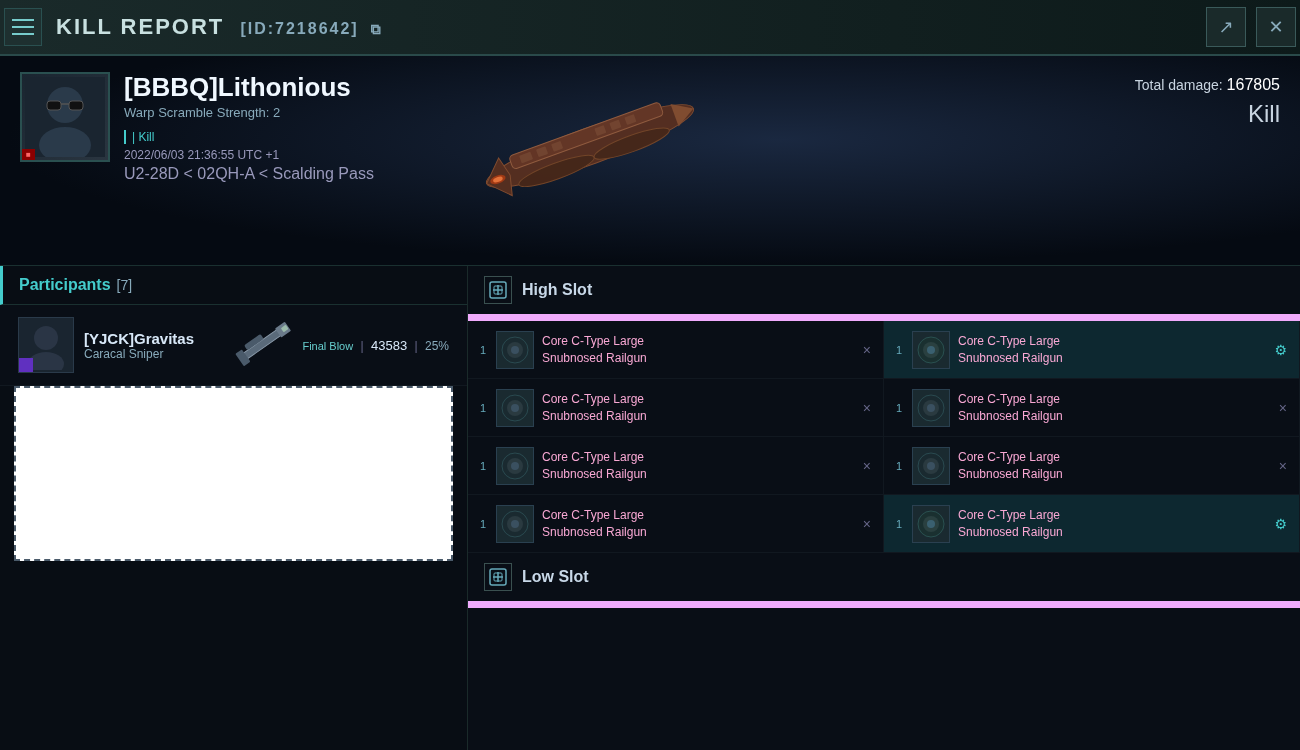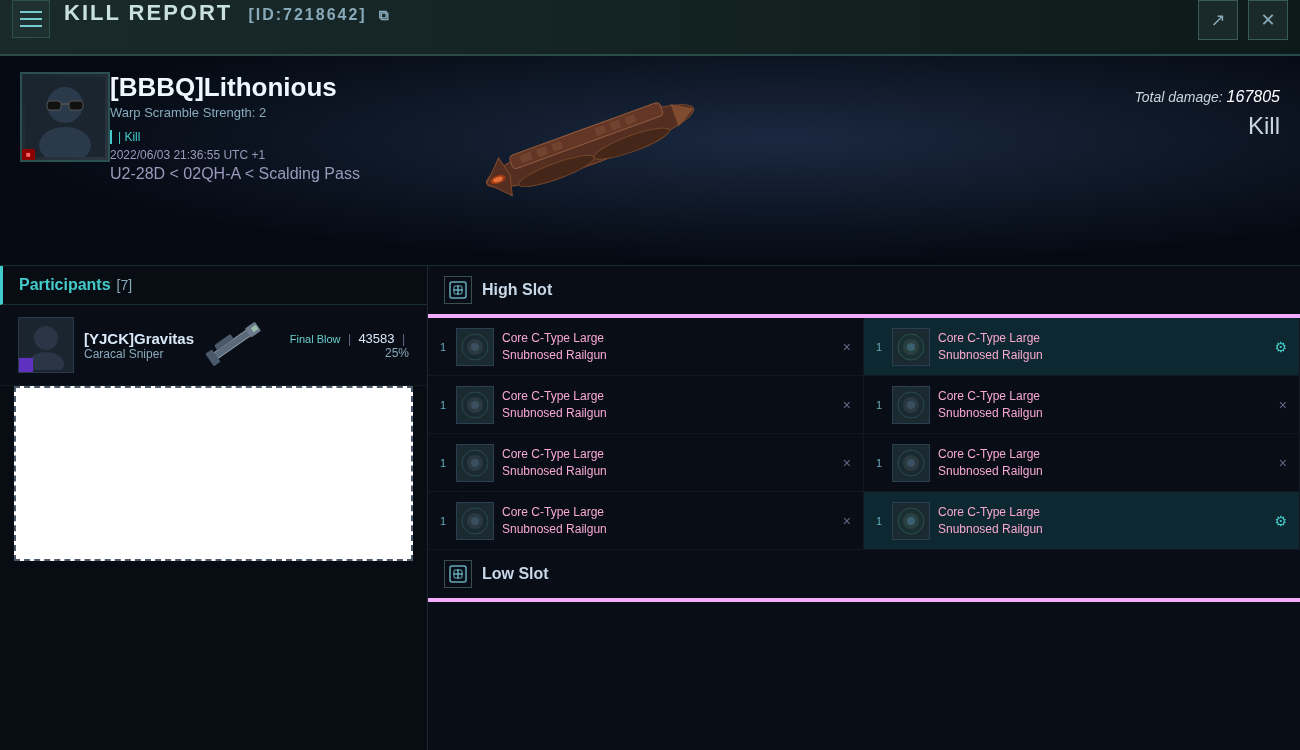--- a/index.html
+++ b/index.html
@@ -8,25 +8,25 @@
       height: 750px;
       overflow: hidden;
       background: #0a0e14;
       font-family: 'Arial', sans-serif;
       color: #c8d4e0;
     }
 
     
     .title-bar {
       display: flex;
-      align-items: flex-start;
+      align-items: center;
       background: linear-gradient(90deg, #1a2a2a 0%, #0d1a1a 100%);
       border-bottom: 2px solid #2a4a4a;
       height: 56px;
-      padding: 0 12px;
+      padding: 0 4px;
     }
     .hamburger-btn {
       width: 38px; height: 38px;
       background: #1e3030;
       border: 1px solid #2a5050;
       display: flex; flex-direction: column;
       justify-content: center; align-items: center; gap: 5px;
       cursor: pointer; margin-right: 14px;
     }
     .hamburger-btn span {
@@ -79,20 +79,21 @@
     .kill-label-red {
       position: absolute;
       bottom: 0; left: 0;
       background: #8b0000;
       color: #ff6666;
       font-size: 9px;
       padding: 2px 5px;
       font-weight: bold;
     }
     .hero-info {
+      margin-left: 14px;
       flex: 1;
     }
     .pilot-name {
       color: #f0f8ff;
       font-size: 26px;
       font-weight: bold;
     }
     .pilot-corp { color: #8ab; font-size: 13px; margin-top: 2px; }
     .kill-tag {
       display: inline-block;
@@ -116,21 +117,21 @@
     .ship-svg { opacity: 0.92; }
 
     
     .hero-stats {
       position: absolute;
       right: 20px; top: 20px;
       text-align: right;
     }
     .ship-type { color: #c8d4e0; font-size: 16px; }
     .ship-type .ship-class { color: #8ab; }
-    .total-damage { color: #c8d4e0; font-size: 14px; margin-top: 12px; font-style: italic; }
+    .total-damage { color: #c8d4e0; font-size: 14px; margin-top: 0; }
     .total-damage .dmg-val { color: #fff; font-size: 16px; }
     .isk-value {
       color: #e8c840;
       font-size: 36px;
       font-weight: bold;
       margin-top: 6px;
     }
     .isk-label { color: #e8c840; font-size: 28px; font-weight: bold; margin-left: 6px; }
     .kill-type {
       color: #c8d4e0;
@@ -140,21 +141,21 @@
 
     
     .main-content {
       display: flex;
       height: calc(750px - 56px - 210px);
       overflow: hidden;
     }
 
     
     .left-panel {
-      width: 428px;
+      width: 468px;
       flex-shrink: 0;
       background: #080d14;
       border-right: 1px solid #1a2a2a;
       overflow: hidden;
     }
     .participants-header {
       display: flex;
       align-items: center;
       padding: 10px 16px;
       border-bottom: 1px solid #1a3030;
@@ -223,21 +224,21 @@
       flex: 1;
       background: #090e16;
       overflow-y: auto;
       overflow-x: hidden;
     }
 
     .slot-section-header {
       display: flex;
       align-items: center;
       padding: 10px 16px;
-      border-bottom: 4px solid #f0abfc;
+      border-bottom: 7px solid #f0abfc;
       background: #090e16;
     }
     .slot-icon {
       width: 28px; height: 28px;
       border: 1px solid #3a5050;
       display: flex; align-items: center; justify-content: center;
       margin-right: 10px;
       color: #6ab;
       font-size: 14px;
     }

